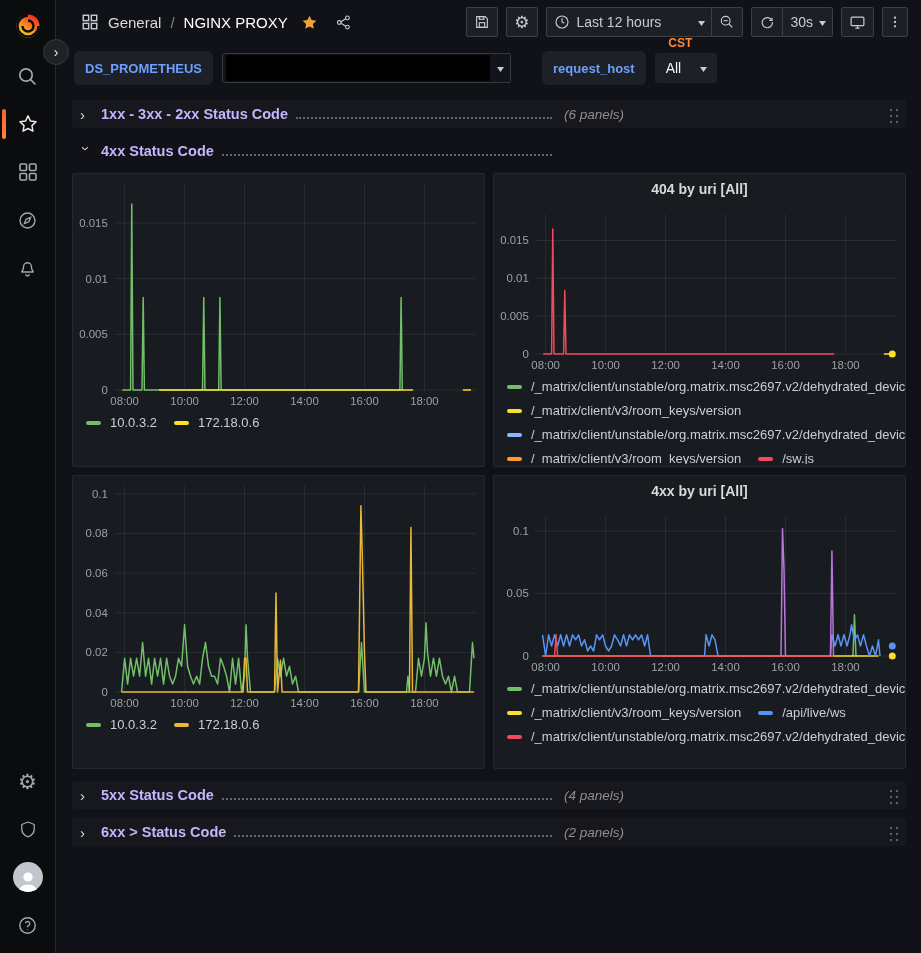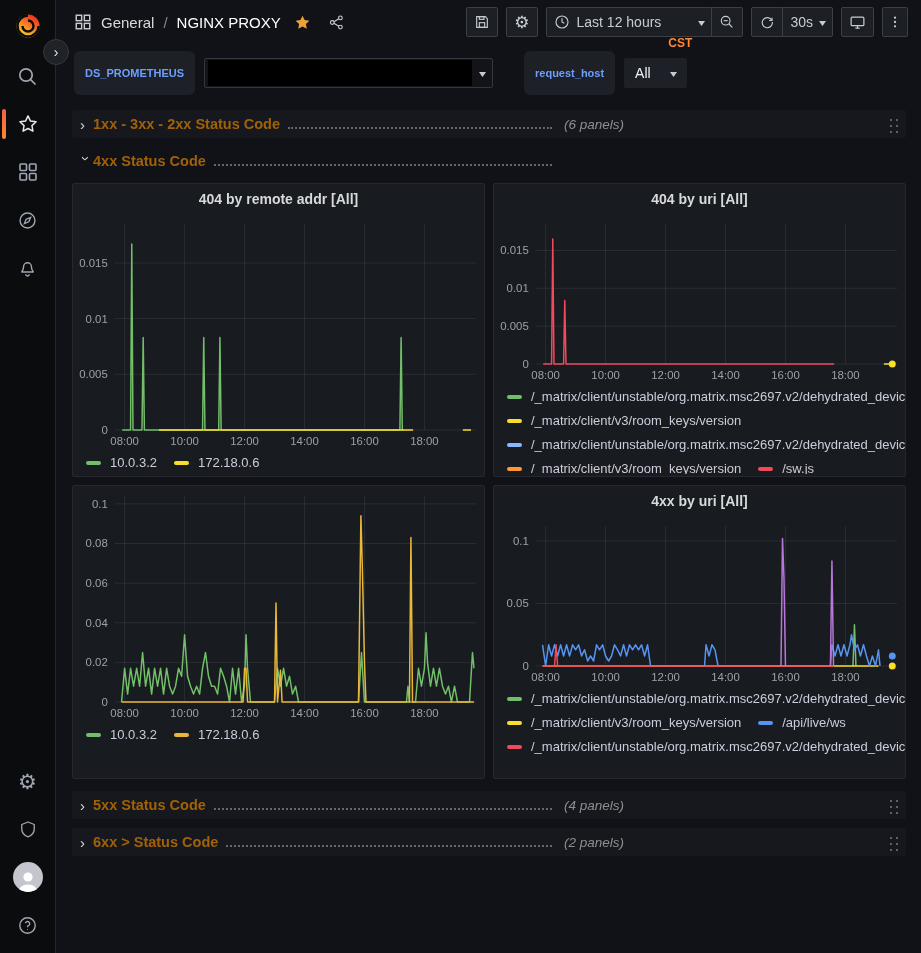--- a/index.html
+++ b/index.html
@@ -29,60 +29,60 @@
   .side-bottom { margin-bottom:4px; display:flex; flex-direction:column; align-items:center; }
   .collapse-btn {
     position:absolute; left:43px; top:39px; width:26px; height:26px; border-radius:50%;
     background:#1f2227; border:1px solid #35383e; color:#e8e9ea; z-index:6;
     display:flex; align-items:center; justify-content:center; font-size:14px; cursor:pointer;
   }
   .avatar-circle { width:30px; height:30px; border-radius:50%; background:#c3c7cd; display:flex; align-items:flex-end; justify-content:center; overflow:hidden; }
   .gear-glyph { font-size:21px; line-height:1; }
   
   .main { margin-left:57px; }
-  .topbar { height:44px; display:flex; align-items:center; padding:0 13px 0 17px; }
+  .topbar { height:44px; display:flex; align-items:center; padding:0 13px 0 24px; }
   .breadcrumb { display:flex; align-items:center; gap:9px; font-size:15px; }
   .crumb-section { color:#d8d9da; cursor:pointer; }
   .crumb-sep { color:#85878c; }
   .crumb-title { color:#ffffff; cursor:pointer; }
   .tb-right { margin-left:auto; display:flex; align-items:center; gap:8px; }
   .tb-btn {
     height:30px; min-width:31px; padding:0 7px; border-radius:2px;
     display:flex; align-items:center; justify-content:center; gap:7px;
     background:#1c1f24; border:1px solid #3c4046; color:#c7ccd1; font-size:14px; cursor:pointer; white-space:nowrap;
   }
   .tb-group { display:flex; }
   .tb-group .tb-btn:not(:first-child) { border-left:0; border-top-left-radius:0; border-bottom-left-radius:0; }
   .tb-group .tb-btn:not(:last-child) { border-top-right-radius:0; border-bottom-right-radius:0; }
   .tz { color:#ff8833; font-size:12px; font-weight:bold;margin-top:42px; }
   .chev-down { font-size:10px; color:#c7ccd1; transform:scaleX(1.4); display:inline-block; }
   
   .submenu { display:flex; align-items:center; gap:9px; padding:7px 14px 10px 17px; }
   .var-label {
-    height:44px; display:flex; align-items:center; padding:0 11px; background:#1d2026;
-    border-radius:6px; color:#6e9fff; font-weight:bold; font-size:11px; cursor:default;
+    height:34px; display:flex; align-items:center; padding:0 11px; background:#1d2026;
+    border-radius:6px; color:#6e9fff; font-weight:bold; font-size:13px; cursor:default;
   }
   .var-select {
     height:30px; width:289px; border:1px solid #34373d; background:#121419; border-radius:2px;
     display:flex; align-items:center; padding:0 7px 0 3px; cursor:pointer;
   }
   .redact-block { flex:1; height:26px; background:#000; border-radius:1px; margin-right:8px; }
   .var-all {
     height:30px; display:flex; align-items:center; gap:20px; padding:0 11px; background:#1d2026;
     border-radius:2px; color:#f1f2f3; font-size:14px; cursor:pointer;
   }
   
   .content { padding:0 15px; }
   .row-header { height:28px; display:flex; align-items:center; padding:0 7px 0 8px; border-radius:2px; cursor:pointer; }
   .row-header.collapsed { background:#17181d; }
   .row-mt5 { margin-top:5px; } .row-mt9 { margin-top:9px; } .row-mt12 { margin-top:12px; }
   .row-left { display:flex; align-items:center; width:478px; min-width:0; }
   .chev { color:#d8d9da; font-size:15px; width:13px; flex:none; }
   .chev.down { transform:rotate(90deg) translateX(1px); }
-  .row-title { font-weight:bold; font-size:14.5px; white-space:nowrap; color:#a16207; }
+  .row-title { font-weight:bold; font-size:14.5px; white-space:nowrap; color:#c4b5fd;margin-left:8px; }
   .dots { flex:1; margin:0 6px 0 8px; border-bottom:2px dotted #63676e; transform:translateY(4px); min-width:10px; }
   .panel-count { font-style:italic; color:#8e8e92; font-size:13.5px; margin-left:6px; white-space:nowrap; }
   .drag { margin-left:auto; width:12px; height:17px; flex:none;
     background-image:radial-gradient(circle,#5c6068 1.4px,transparent 1.5px);
     background-size:6px 6px; background-position:1px 1px; }
   
   .panel-grid { display:grid; grid-template-columns:1fr 1fr; gap:8px; margin-top:8px; }
   .panel {
     background:#181b1f; border:1px solid #26282e; border-radius:2px; height:294px;
     display:flex; flex-direction:column; overflow:hidden;
@@ -315,21 +315,20 @@
     <div class="row-header row-mt9">
       <div class="row-left">
         <span class="chev down">›</span>
         <span class="row-title">4xx Status Code</span>
         <span class="dots"></span>
       </div>
     </div>
 
     <div class="panel-grid" id="panel-grid">
         <div class="panel">
-          <div class="panel-title">404 by remote addr [All]</div>
           <svg viewBox="0 0 414 236" preserveAspectRatio="none" style="height: 236px;">
             <line x1="52.0" x2="52.0" y1="10" y2="216" stroke="rgba(204,204,220,0.10)" stroke-width="1"></line>
             <text x="52.0" y="231" fill="#9da0a8" font-size="11.5" text-anchor="middle">08:00</text>
             <line x1="112.4" x2="112.4" y1="10" y2="216" stroke="rgba(204,204,220,0.10)" stroke-width="1"></line>
             <text x="112.4" y="231" fill="#9da0a8" font-size="11.5" text-anchor="middle">10:00</text>
             <line x1="172.8" x2="172.8" y1="10" y2="216" stroke="rgba(204,204,220,0.10)" stroke-width="1"></line>
             <text x="172.8" y="231" fill="#9da0a8" font-size="11.5" text-anchor="middle">12:00</text>
             <line x1="233.2" x2="233.2" y1="10" y2="216" stroke="rgba(204,204,220,0.10)" stroke-width="1"></line>
             <text x="233.2" y="231" fill="#9da0a8" font-size="11.5" text-anchor="middle">14:00</text>
             <line x1="293.6" x2="293.6" y1="10" y2="216" stroke="rgba(204,204,220,0.10)" stroke-width="1"></line>

